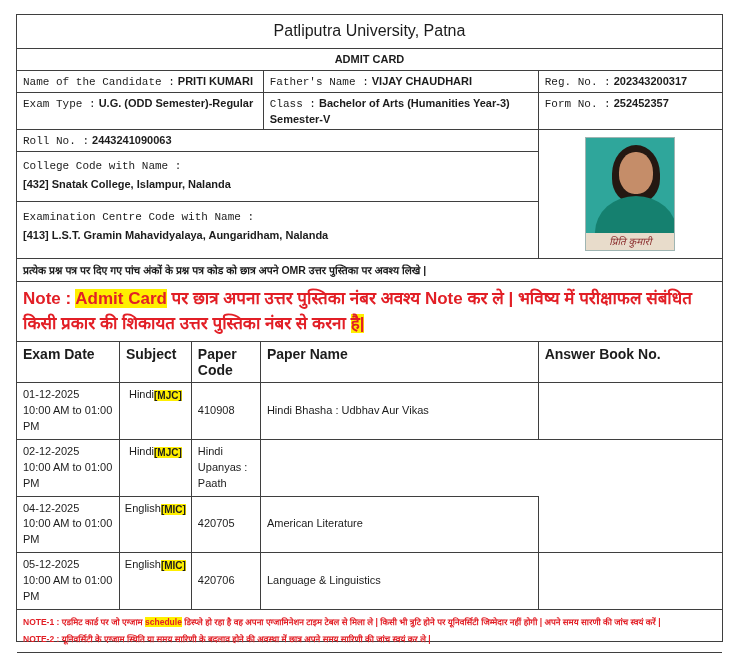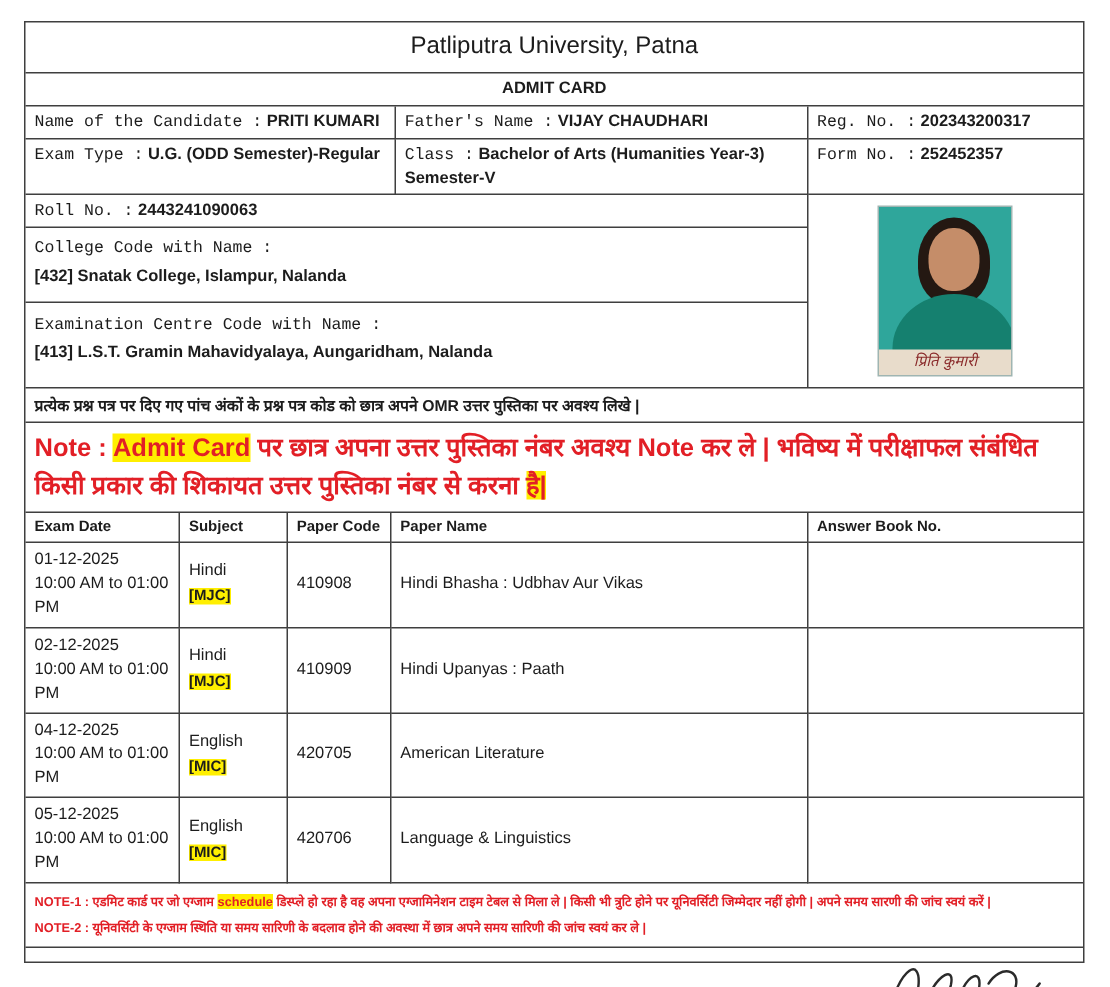--- a/index.html
+++ b/index.html
@@ -67,32 +67,32 @@
   .rednote {
     padding: 4px 6px; font-size: 17px; font-weight: bold; line-height: 1.5;
     color: var(--note-red, #e21f26);
     border-bottom: 1px solid var(--border, #3f3f3f);
   }
   .hl { background: var(--highlight-yellow, #ffef00); }
   .b { font-weight: bold; }
 
   .exam-head, .exam-row { display: grid; grid-template-columns: 14.6% 10.2% 9.8% 39.4% 26%; }
   .eh {
-    font-weight: bold; font-size: 10px; padding: 4px 6px;
+    font-weight: bold; font-size: 14px; padding: 4px 6px;
     border-right: 1px solid var(--border, #3f3f3f);
     border-bottom: 1px solid var(--border, #3f3f3f);
   }
   .eh:last-child { border-right: none; }
   .ec {
     font-size: 11px; padding: 4px 6px; min-height: 50px; line-height: 1.45;
     border-right: 1px solid var(--border, #3f3f3f);
     border-bottom: 1px solid var(--border, #3f3f3f);
   }
   .ec:last-child { border-right: none; }
-  .ec.subject-cell { display: flex; flex-direction: column; justify-content: center; }
+  .ec.subject-cell { display: flex; flex-direction: row; justify-content: center; }
   .subject-type { margin-top: 1px; }
   .subject-type .hl { font-size: 10px; }
   .ec.code-cell, .ec.name-cell, .ec.book-cell { display: flex; align-items: center; }
 
   .notes {
     padding: 4px 6px 5px; font-size: 8.5px; font-weight: bold; line-height: 1.95;
     color: var(--note-red, #e21f26);
     border-bottom: 1px solid var(--border, #3f3f3f);
   }
 
@@ -187,21 +187,20 @@
       </div>
       <div class="exam-row">
         <div class="ec date-cell">
           <div>02-12-2025</div>
           <div>10:00 AM to 01:00 PM</div>
         </div>
         <div class="ec subject-cell">
           <div>Hindi</div>
           <div class="subject-type"><span class="hl b">[MJC]</span></div>
         </div>
-        <div class="ec code-cell">410909</div>
         <div class="ec name-cell">Hindi Upanyas : Paath</div>
         <div class="ec book-cell"></div>
       </div>
       <div class="exam-row">
         <div class="ec date-cell">
           <div>04-12-2025</div>
           <div>10:00 AM to 01:00 PM</div>
         </div>
         <div class="ec subject-cell">
           <div>English</div>

